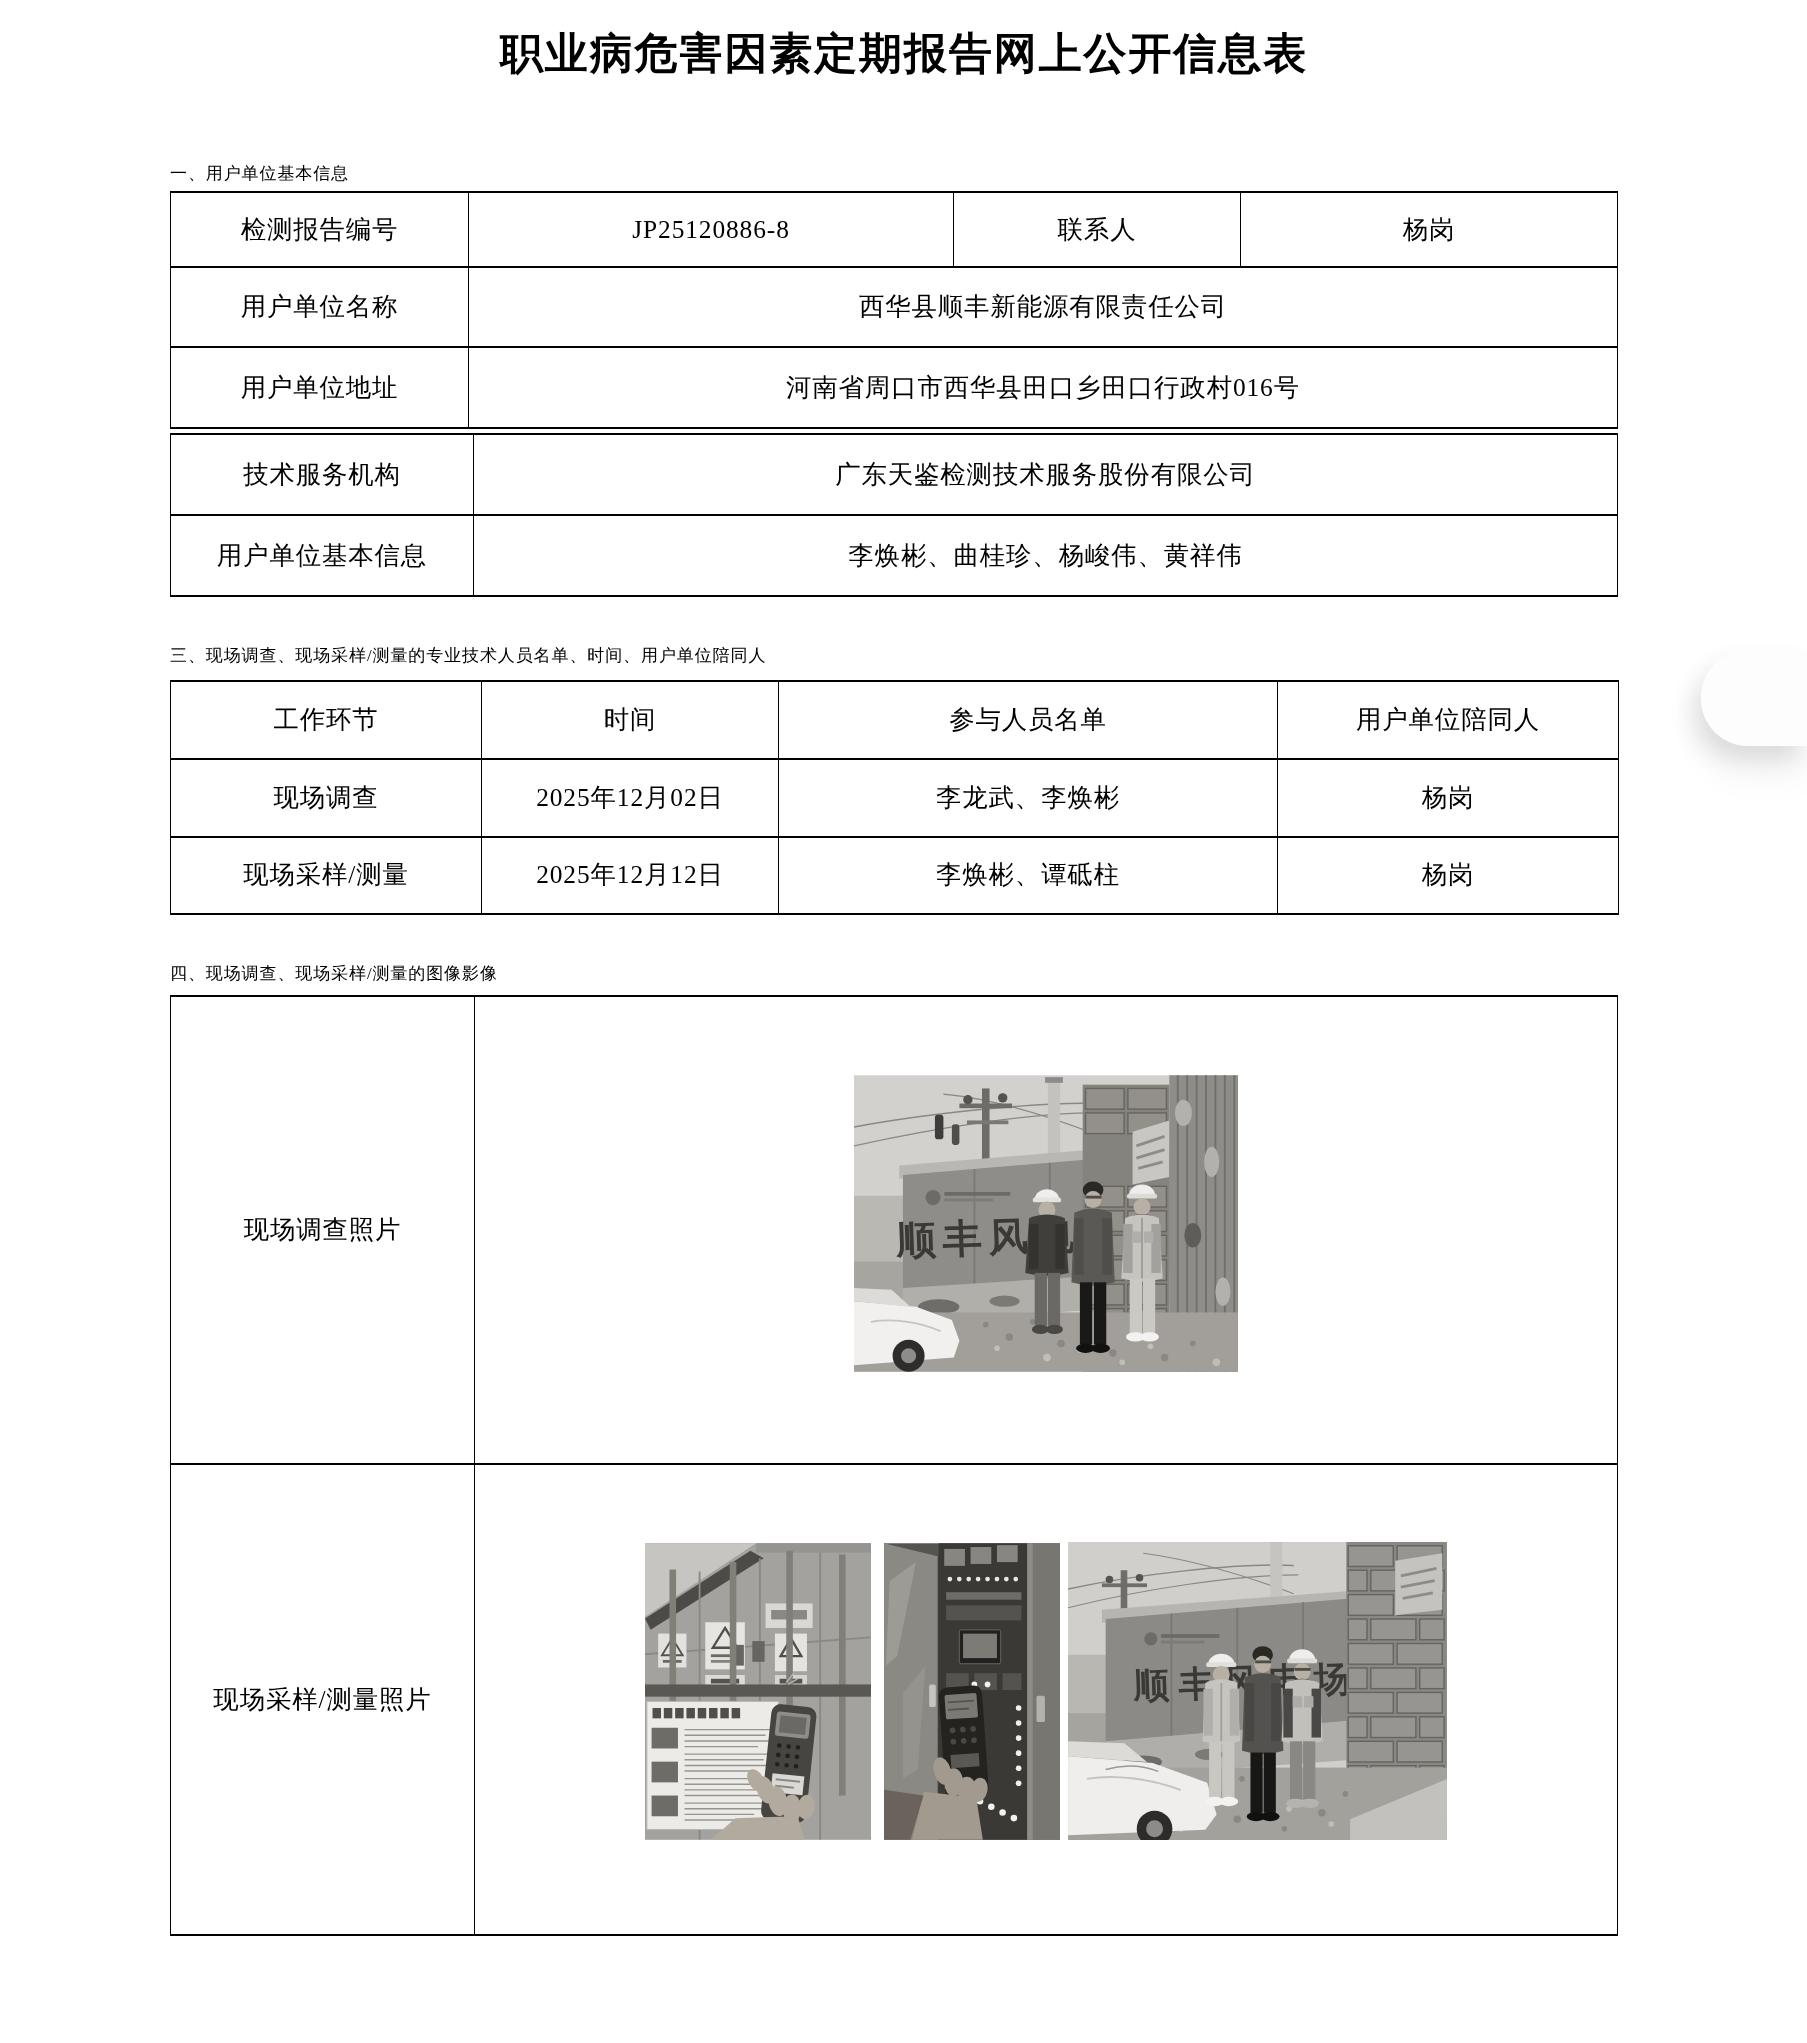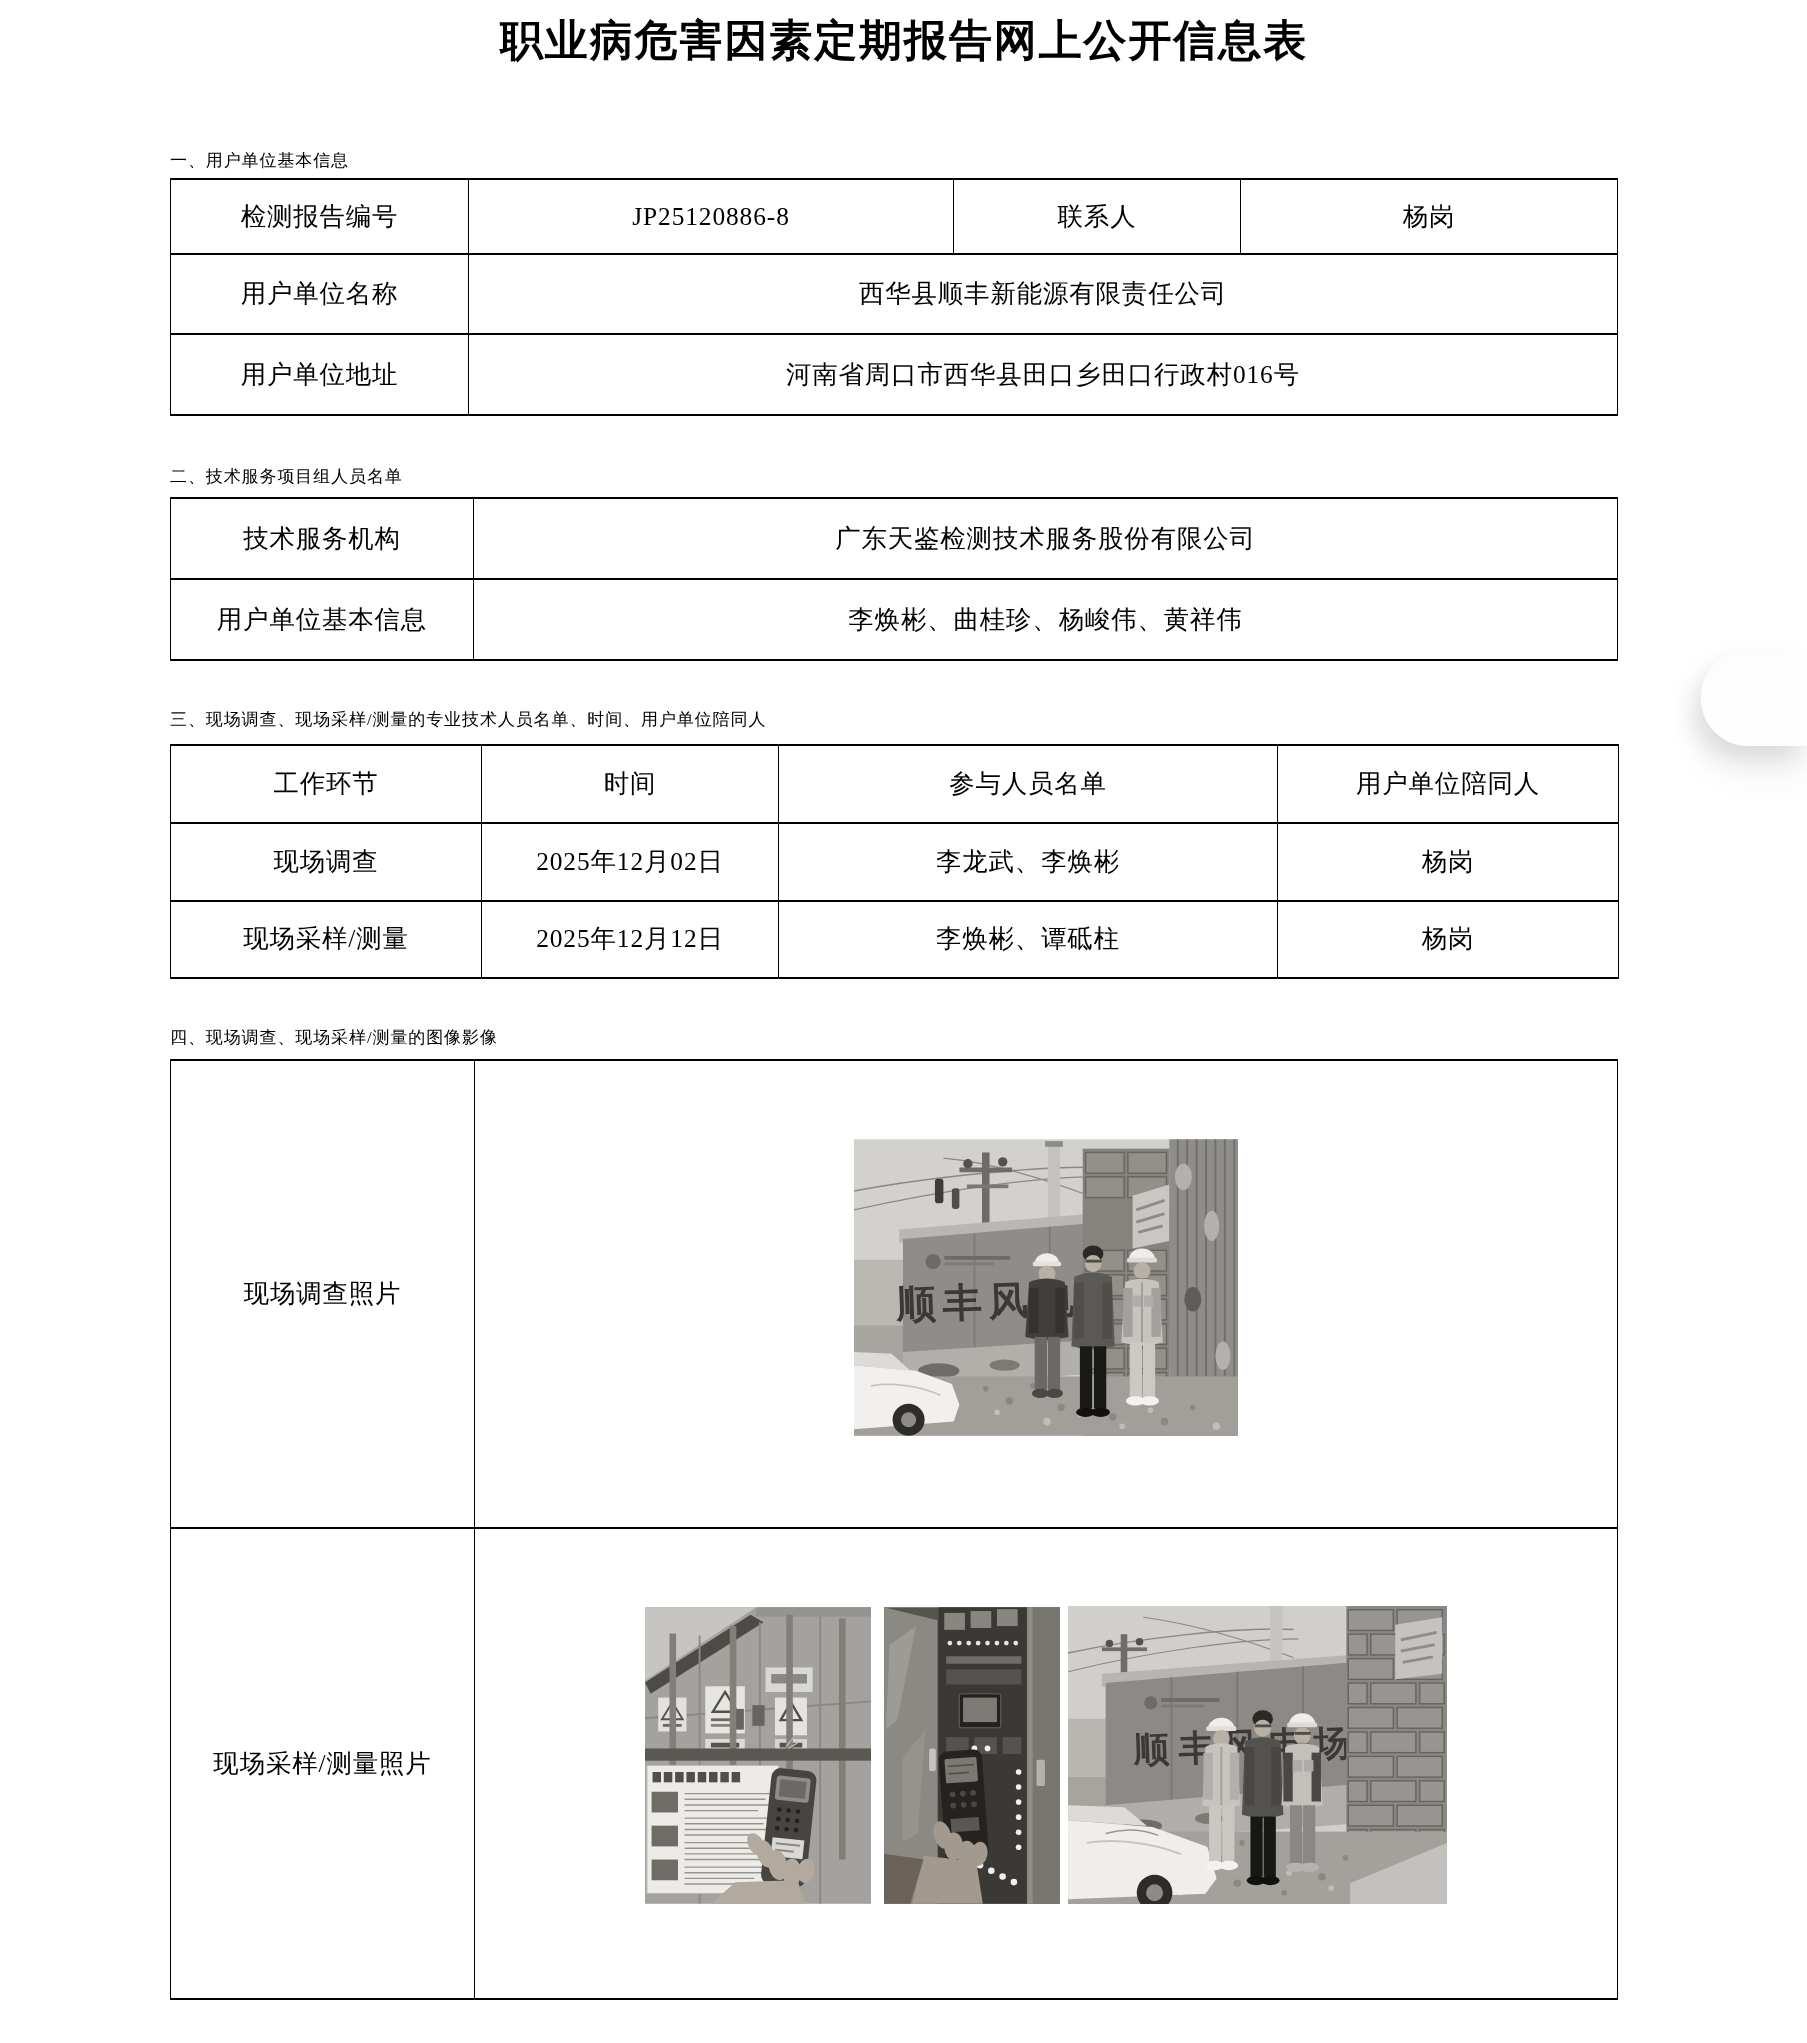--- a/index.html
+++ b/index.html
@@ -6,21 +6,21 @@
   .page {
     position:relative;
     width:1808px;
     height:2043px;
     background:#ffffff;
     overflow:hidden;
     font-family:"Liberation Serif","DejaVu Serif",serif;
     color:#000;
   }
   .title {
-    margin:4px;
+    margin:17px;
     padding-top:7.5px;
     text-align:center;
     font-size:43px;
     font-weight:bold;
     letter-spacing:1.9px;
   }
   .sec {
     margin-left:170px;
     font-size:17px;
     letter-spacing:0.9px;
@@ -103,21 +103,20 @@
       <td>用户单位名称</td>
       <td colspan="3">西华县顺丰新能源有限责任公司</td>
     </tr>
     <tr class="r86">
       <td>用户单位地址</td>
       <td colspan="3">河南省周口市西华县田口乡田口行政村016号</td>
     </tr>
   </tbody>
     </table>
 
-  <div class="sec sec2">二、技术服务项目组人员名单</div>
   <table class="t2">
     <colgroup>
         <col style="width:303px">
         <col style="width:1144px">
       </colgroup>
     <tbody>
         <tr class="r86">
       <td>技术服务机构</td>
       <td>广东天鉴检测技术服务股份有限公司</td>
     </tr>

